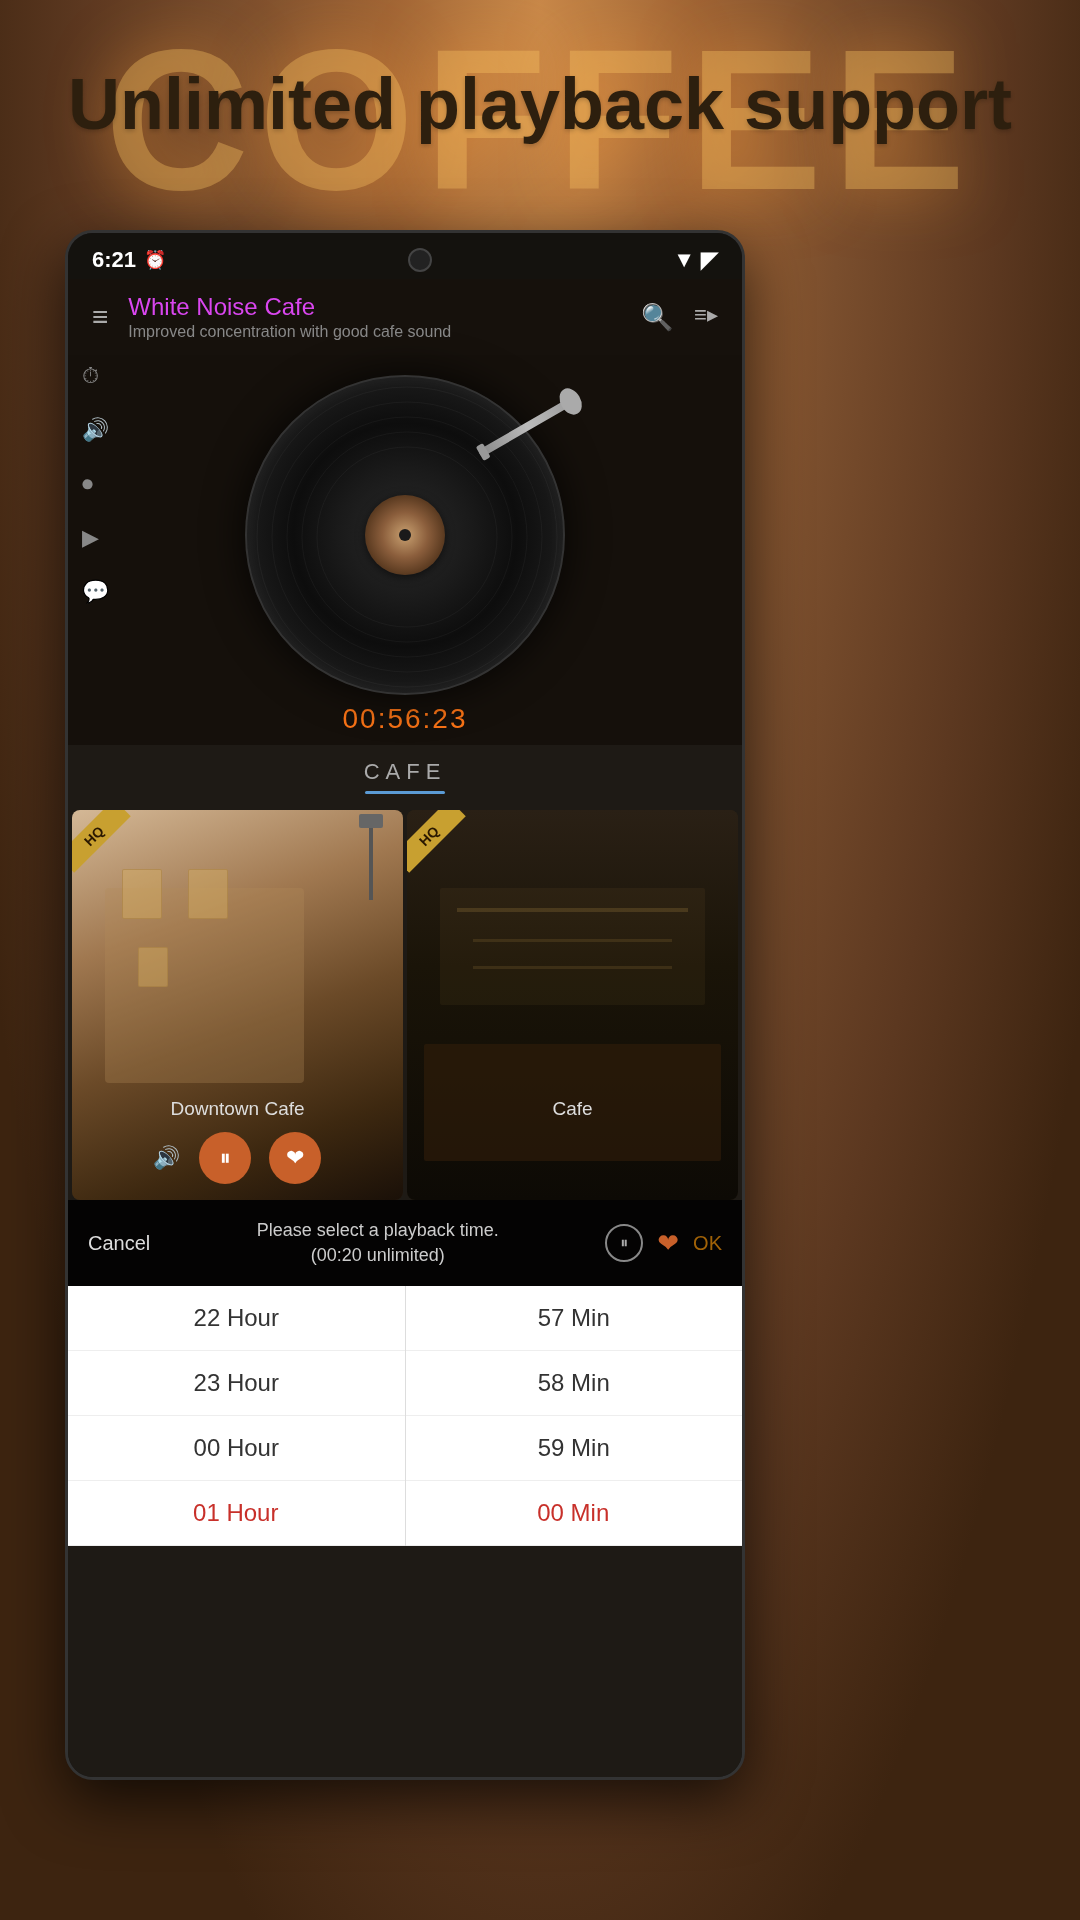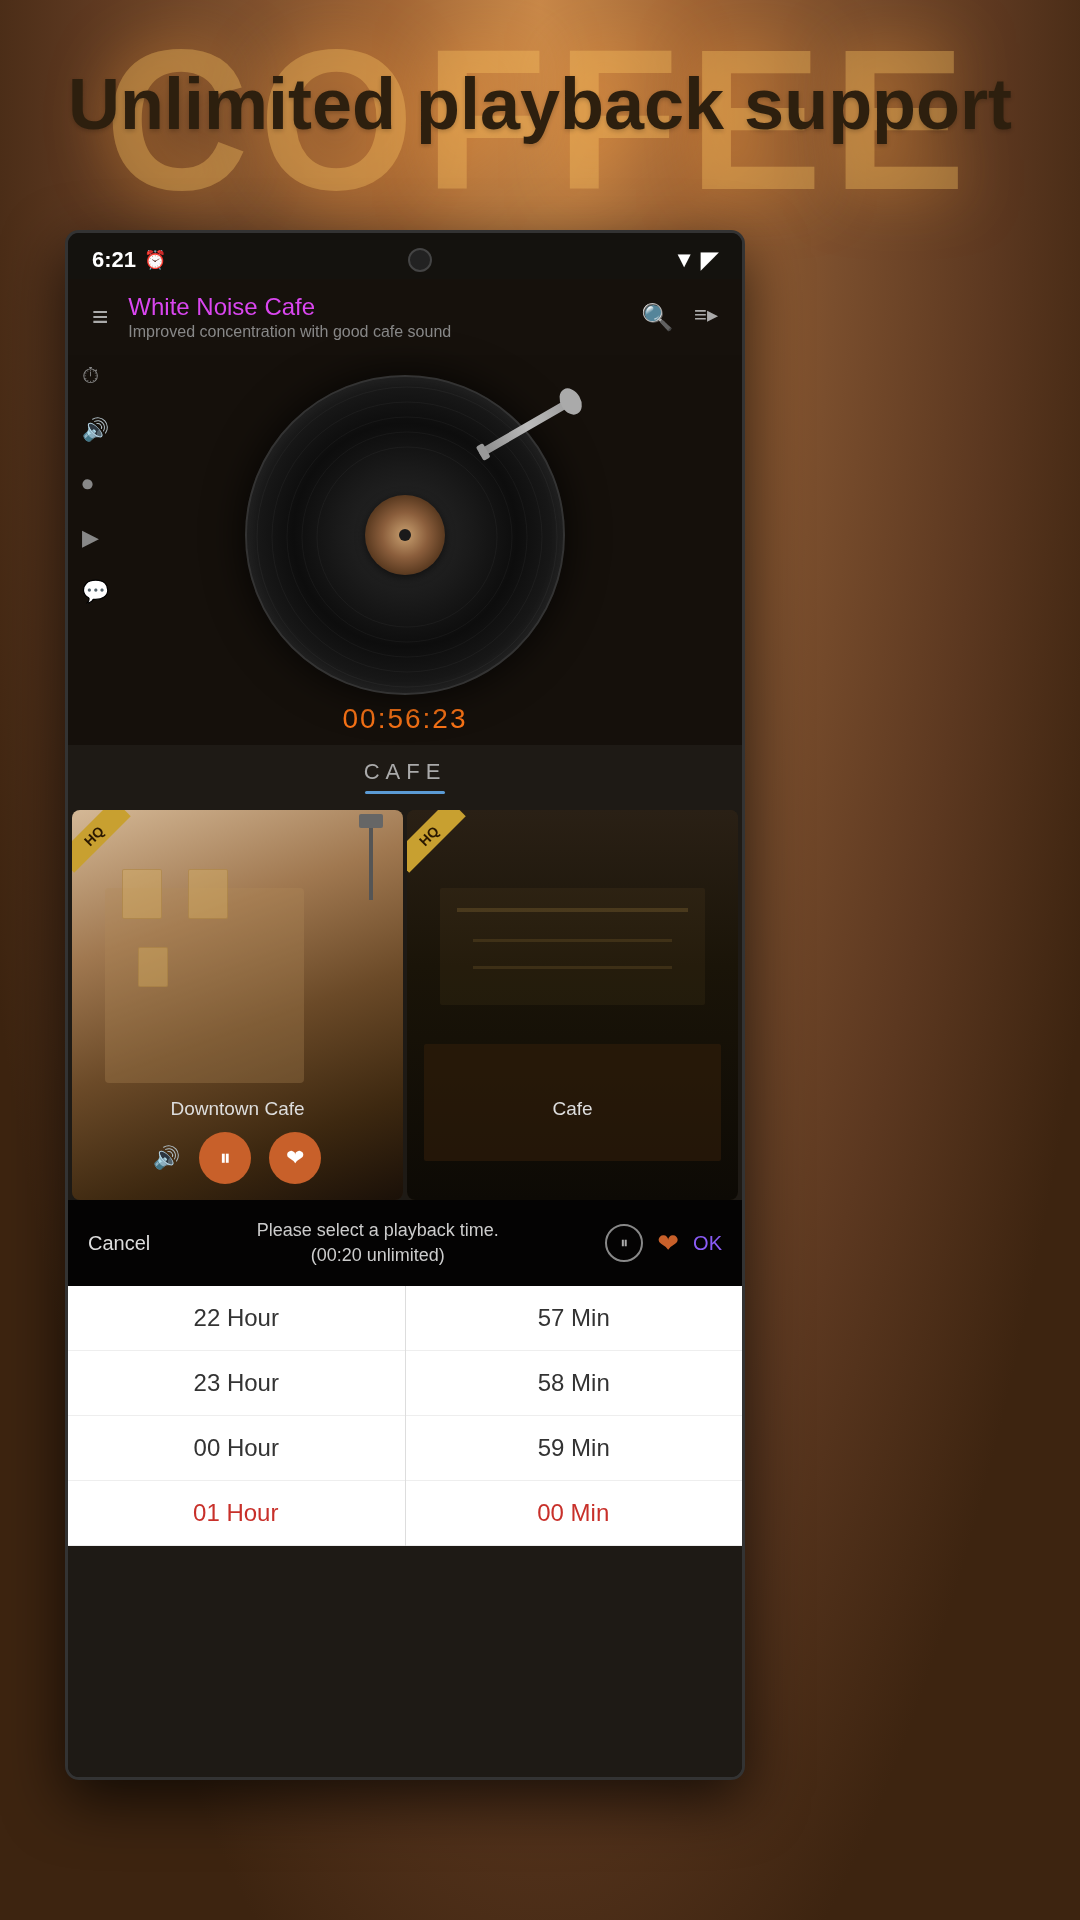--- a/index.html
+++ b/index.html
@@ -52,21 +52,21 @@
     }
 
     
     .phone-frame {
       position: absolute;
       top: 230px;
       left: 65px;
       width: 680px;
       height: 1550px;
       background: #1a1a1a;
-      border-radius: 14px;
+      border-radius: 28px;
       z-index: 3;
       border: 3px solid #333;
       overflow: hidden;
       box-shadow: 0 20px 60px rgba(0,0,0,0.7);
     }
 
     .phone-screen {
       position: absolute;
       top: 0; left: 0; right: 0; bottom: 0;
       background: #1e1a15;
@@ -315,21 +315,21 @@
     .playback-msg { flex: 1; text-align: center; line-height: 1.4; font-size: 18px; }
     .playback-controls { display: flex; align-items: center; gap: 14px; }
     .pb-pause {
       width: 38px; height: 38px;
       border-radius: 50%;
       border: 2px solid #888;
       display: flex; align-items: center; justify-content: center;
       color: #aaa; font-size: 16px;
     }
     .pb-heart { color: #c8602a; font-size: 26px; }
-    .pb-ok { color: #8b5cf6; font-size: 20px; font-weight: 500; cursor: pointer; }
+    .pb-ok { color: #a16207; font-size: 20px; font-weight: 500; cursor: pointer; }
 
     
     .time-picker {
       background: white;
       display: flex;
       overflow: hidden;
     }
     .time-col {
       flex: 1;
       text-align: center;

